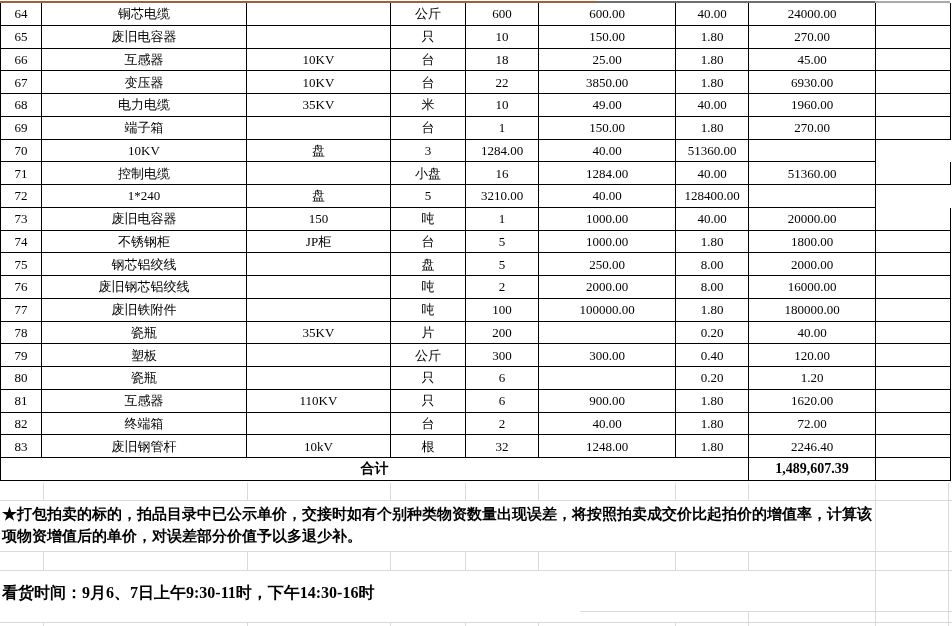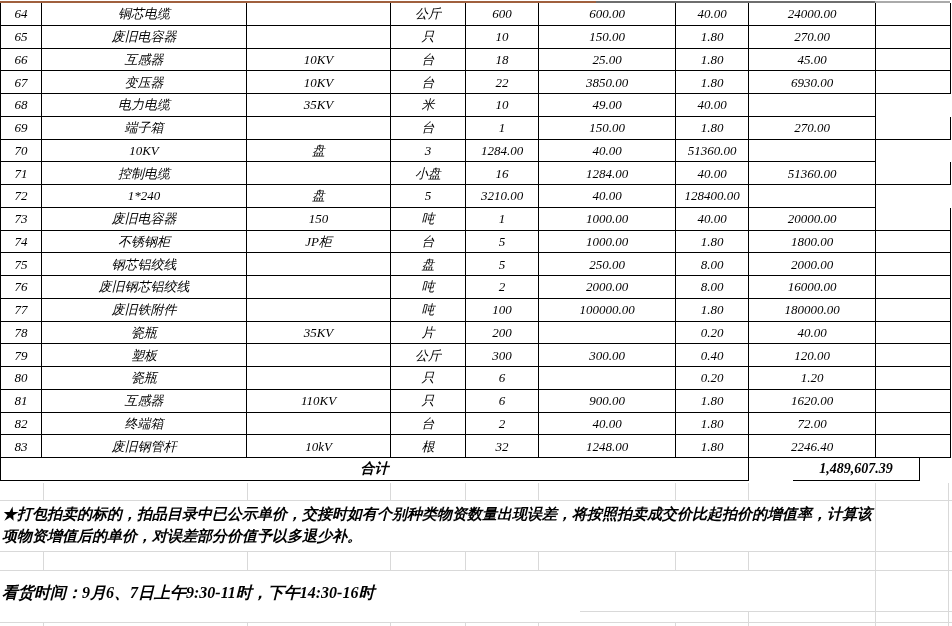--- a/index.html
+++ b/index.html
@@ -1,31 +1,31 @@
 <!DOCTYPE html>
 <html style="--grid: #d9d9d9; --accent: #a0603e;"><head>
 <meta charset="utf-8">
 <style>
   html,body{margin:0;padding:0;}
   body{
     width:952px;height:626px;background:#ffffff;overflow:hidden;position:relative;
     font-family:"Liberation Serif","DejaVu Serif",serif;color:#000;
   }
-  .sheet{position:absolute;left:0;top:0;width:759px;height:626px;font-style:italic;}
+  .sheet{position:absolute;left:0;top:0;width:759px;height:626px;}
 
   
   .tbl{position:absolute;left:0;top:3px;width:950px;border-left:1px solid #000;}
   .row{display:grid;grid-template-columns:41px 205px 144px 75px 73px 137px 73px 127px 75px;height:22.76px;}
   .row .cell{
     border-right:1px solid #000;border-bottom:1px solid #000;
     display:flex;align-items:center;justify-content:center;
     font-size:13px;line-height:13px;overflow:hidden;white-space:nowrap;
     box-sizing:border-box;background:#fff;
   }
-  .total-row{display:grid;grid-template-columns:748px 127px 75px;height:22.76px;gap:44px;}
+  .total-row{display:grid;grid-template-columns:748px 127px 75px;height:22.76px;}
   .total-row .cell{font-size:14px;}
   .bold{font-weight:bold;}
 
   
   .tb{position:absolute;top:1px;height:2px;}
   .tb-red{left:0;width:596px;background:var(--accent,#a0603e);}
   .tb-dark{left:596px;width:279px;background:#6e6e6e;}
   .tb-lt{left:875px;width:75px;background:#aaaaaa;}
 
   
@@ -96,20 +96,21 @@
   </div>
 
   <div class="row">
     <div class="cell">68</div>
     <div class="cell">电力电缆</div>
     <div class="cell">35KV</div>
     <div class="cell">米</div>
     <div class="cell">10</div>
     <div class="cell">49.00</div>
     <div class="cell">40.00</div>
+    <div class="cell">1960.00</div>
     <div class="cell"></div>
   </div>
 
   <div class="row">
     <div class="cell">69</div>
     <div class="cell">端子箱</div>
     <div class="cell"></div>
     <div class="cell">台</div>
     <div class="cell">1</div>
     <div class="cell">150.00</div>

